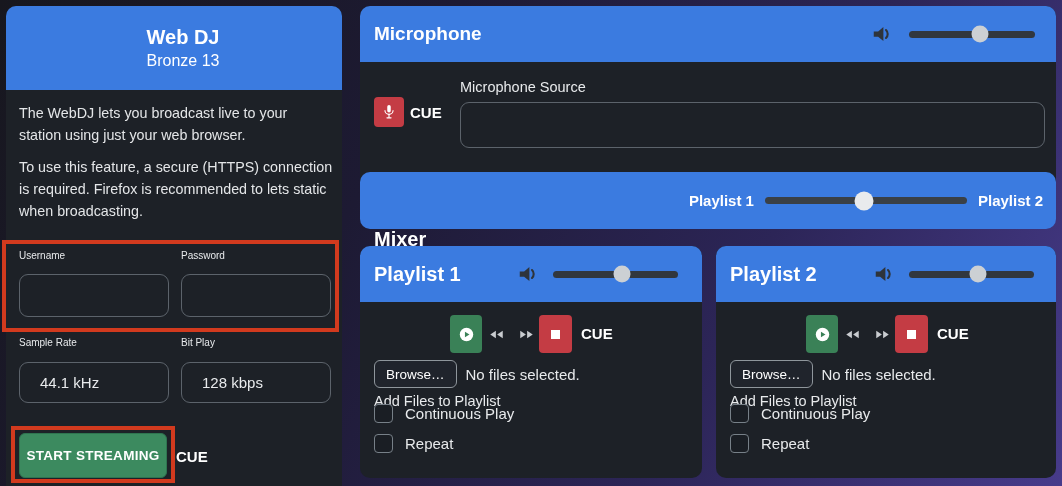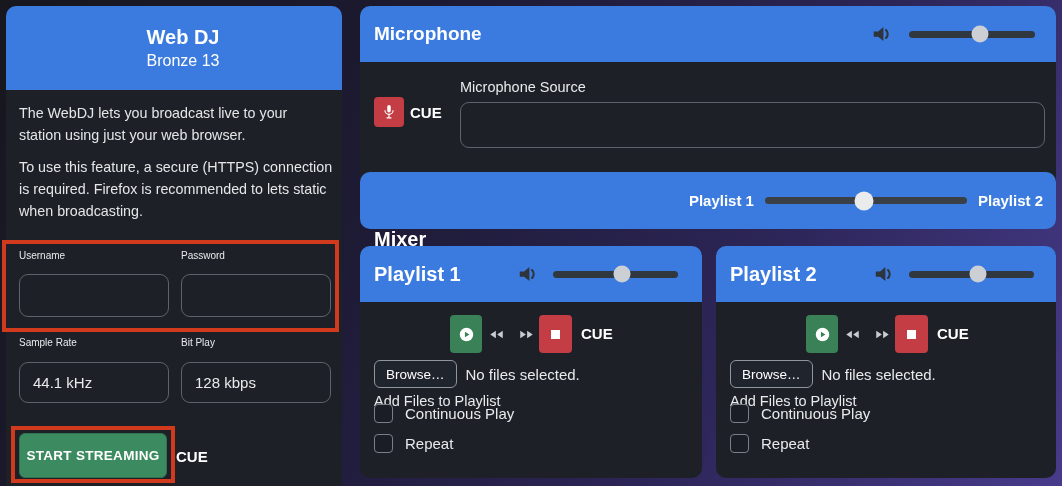--- a/index.html
+++ b/index.html
@@ -18,21 +18,21 @@
   #webdj-card { left:6px; top:6px; width:336px; height:500px; border-radius:10px 10px 0 0; }
   #webdj-header { height:84px; flex-direction:column; align-items:center; justify-content:center; padding-left:18px; }
   #webdj-title { font-size:20px; font-weight:700; color:#fff; }
   #webdj-subtitle { font-size:16px; color:#fff; margin-top:3px; }
   .desc { position:absolute; left:13px; width:314px; font-size:14.3px; line-height:1.55; color:#e4e6e8; }
   #desc-1 { top:96px; }
   #desc-2 { top:150px; }
   .field-label { position:absolute; font-size:10px; color:#e8eaec; }
   .text-input { position:absolute; width:150px; height:43px; background:transparent;
                 border:1px solid #5c636b; border-radius:9px; color:#e8eaec; font-size:15px;
-                padding:0 13px; font-family:"Liberation Sans", sans-serif; }
+                padding:0 20px; font-family:"Liberation Sans", sans-serif; }
   .value-input { height:41px; display:flex; align-items:center; }
   #start-btn { position:absolute; left:13px; top:427px; width:148px; height:45px;
                background:#3c8a5f; border:1px solid #2f7450; border-radius:6px; color:#fff;
                font-size:13.5px; font-weight:700; letter-spacing:.3px;
                font-family:"Liberation Sans", sans-serif; }
   .cue-text { color:#fff; font-size:15px; font-weight:700; }
   #webdj-cue { position:absolute; left:170px; top:442px; }
 
   
   .annotation { position:absolute; border:4px solid #d23a1e; z-index:20; pointer-events:none; }

